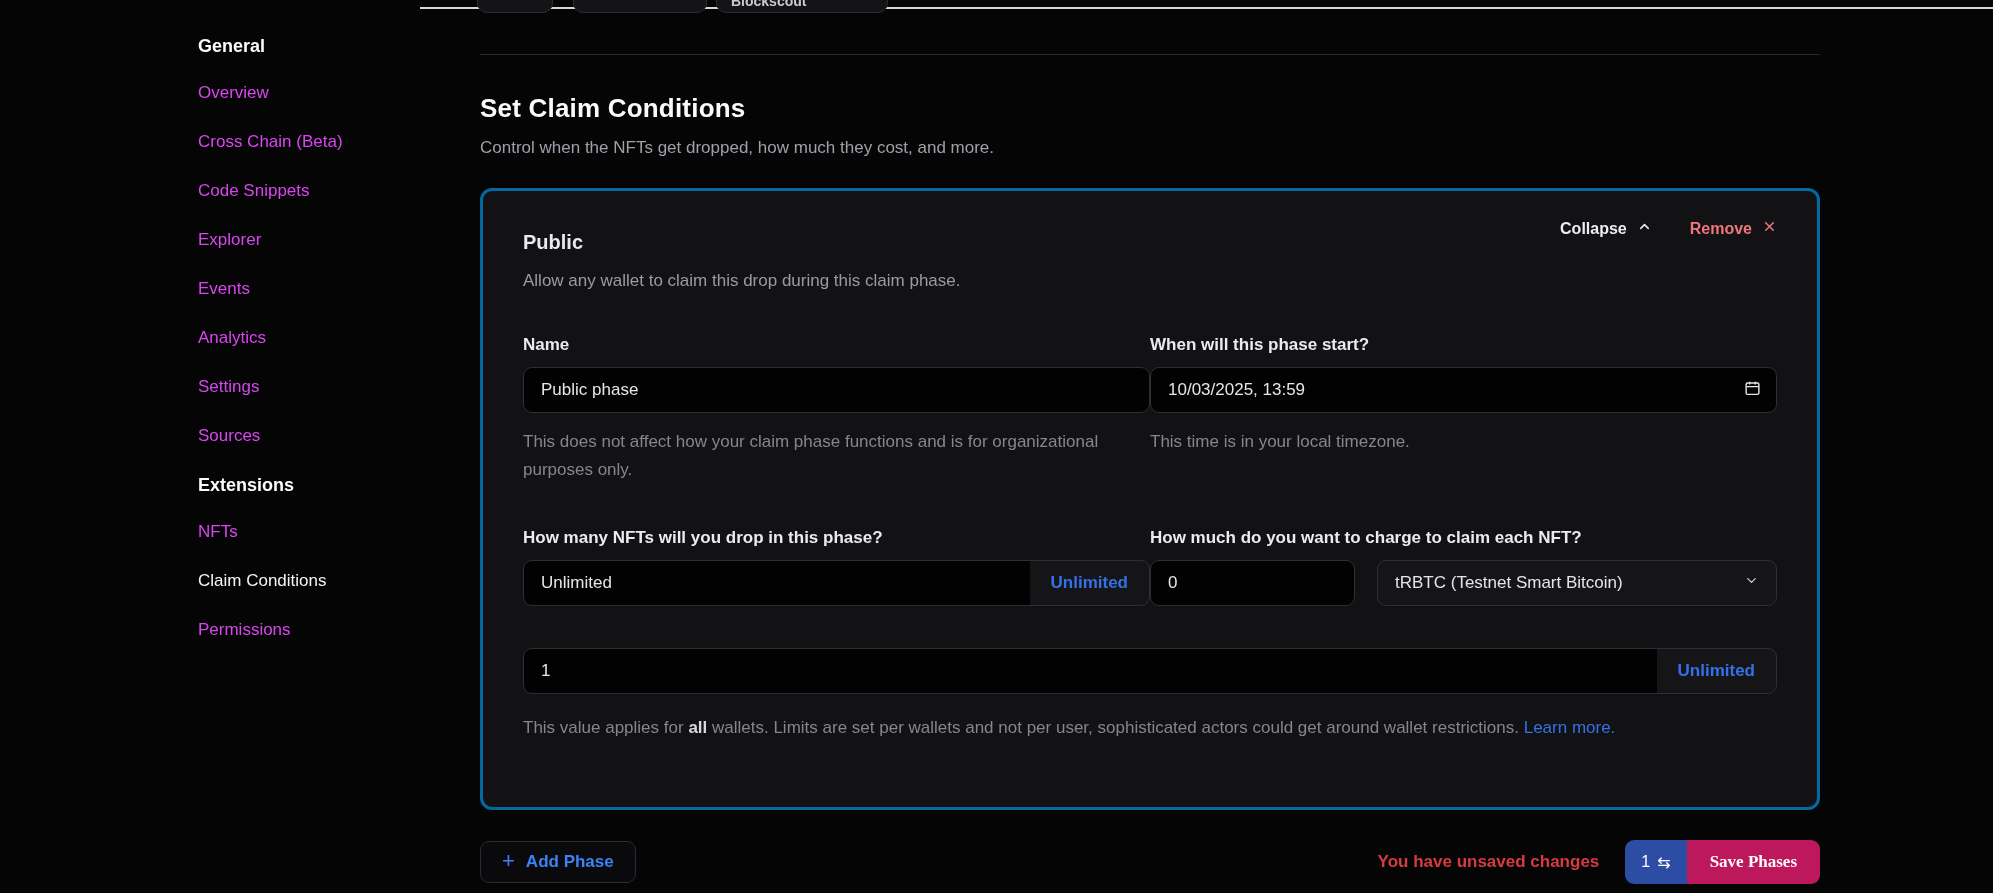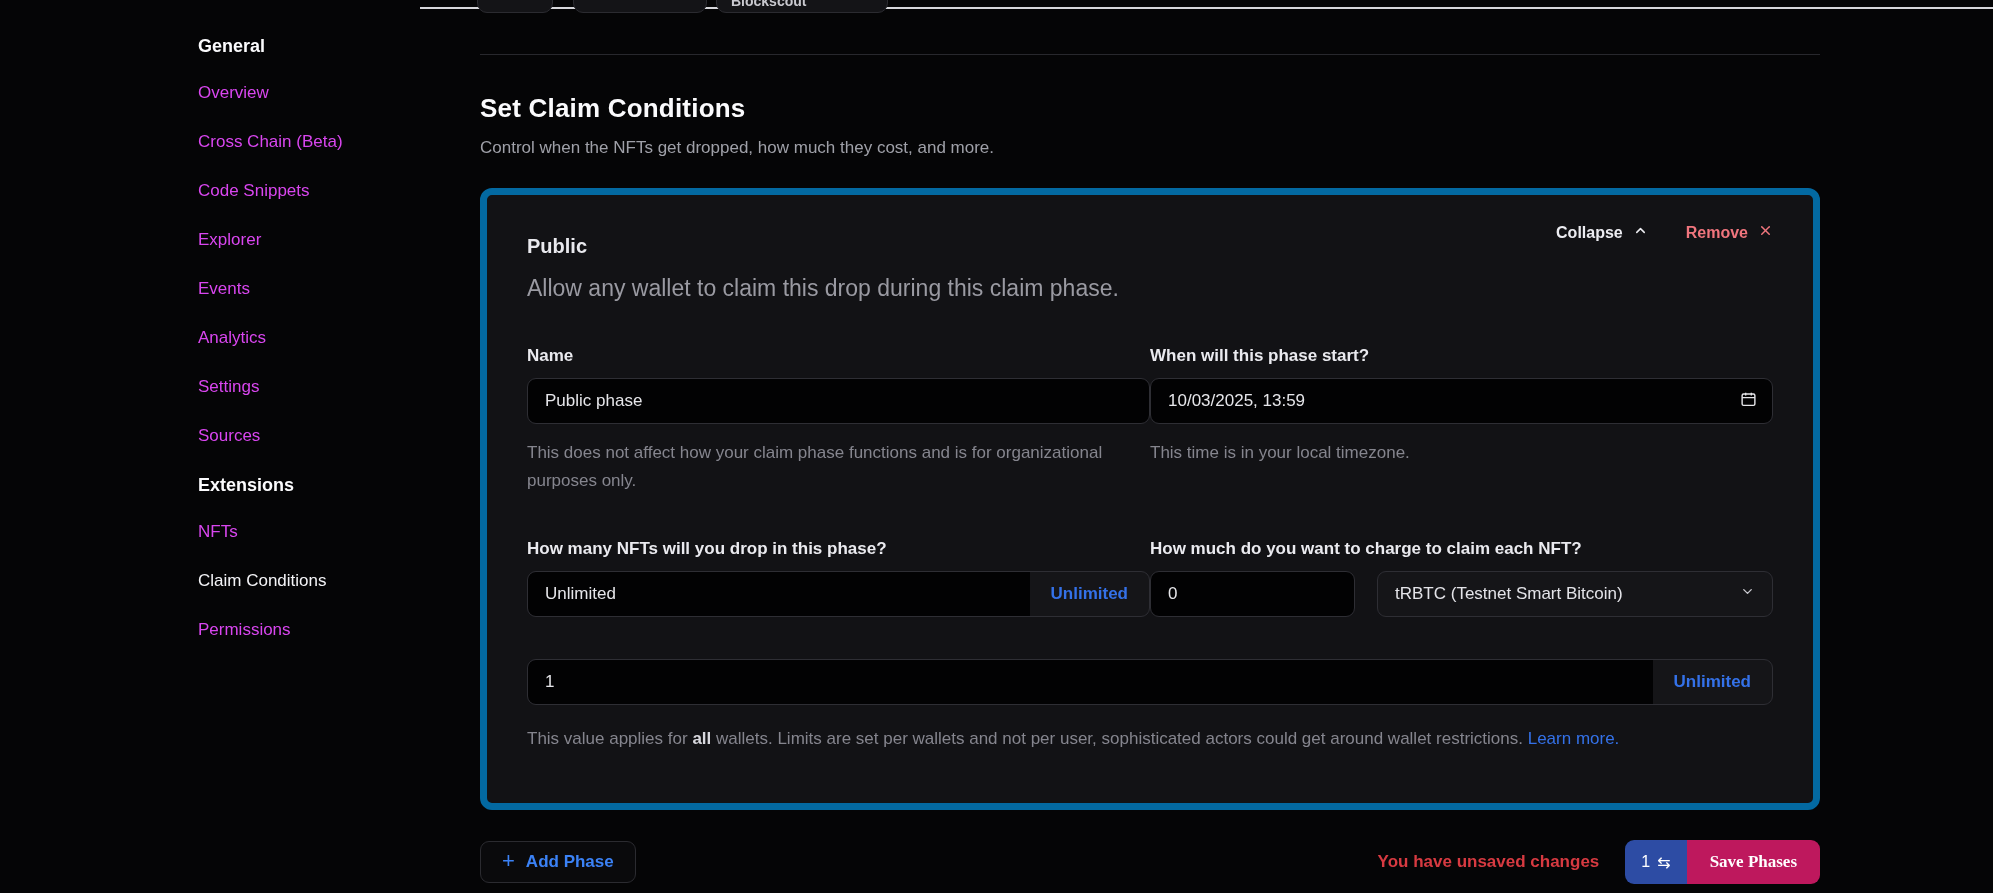--- a/index.html
+++ b/index.html
@@ -21,23 +21,23 @@
   .side-item { font-size:17px; color:#d946ef; margin-bottom:29px; cursor:pointer; }
   .side-item.active { color:#f4f4f7; }
   .side-section + .side-section { }
   
   .main { position:absolute; left:480px; top:0; width:1340px; }
   .hr { height:1px; background:#28282d; margin-top:54px; }
   .page-title { margin-top:38px; font-size:26px; font-weight:700; color:#fbfbfd; letter-spacing:.2px; }
   .page-sub { margin-top:14px; font-size:17px; color:#9fa0a8; }
   
   .card { position:relative; margin-top:30px; min-height:622px; background:#121215;
-          border:7px solid #0369a1; border-radius:12px; padding:40px; }
+          border:3px solid #0369a1; border-radius:12px; padding:40px; }
   .card-title { font-size:20px; font-weight:700; color:#e9e9ee; }
-  .card-desc { margin-top:17px; font-size:23px; color:#9a9aa2; }
+  .card-desc { margin-top:17px; font-size:17px; color:#9a9aa2; }
   .card-actions { position:absolute; top:28px; right:40px; display:flex; align-items:center; gap:38px; }
   .btn-ghost { display:flex; align-items:center; gap:10px; background:none; border:none; cursor:pointer;
                font-family:inherit; font-size:16px; font-weight:600; }
   .collapse-btn { color:#ececf1; }
   .remove-btn { color:#f0757d;align-items:center; }
   
   .grid { display:grid; grid-template-columns:1fr 1fr; }
   .row2 { margin-top:44px; }
   .row3 { margin-top:42px; }
   .full { grid-column:1 / -1; }

